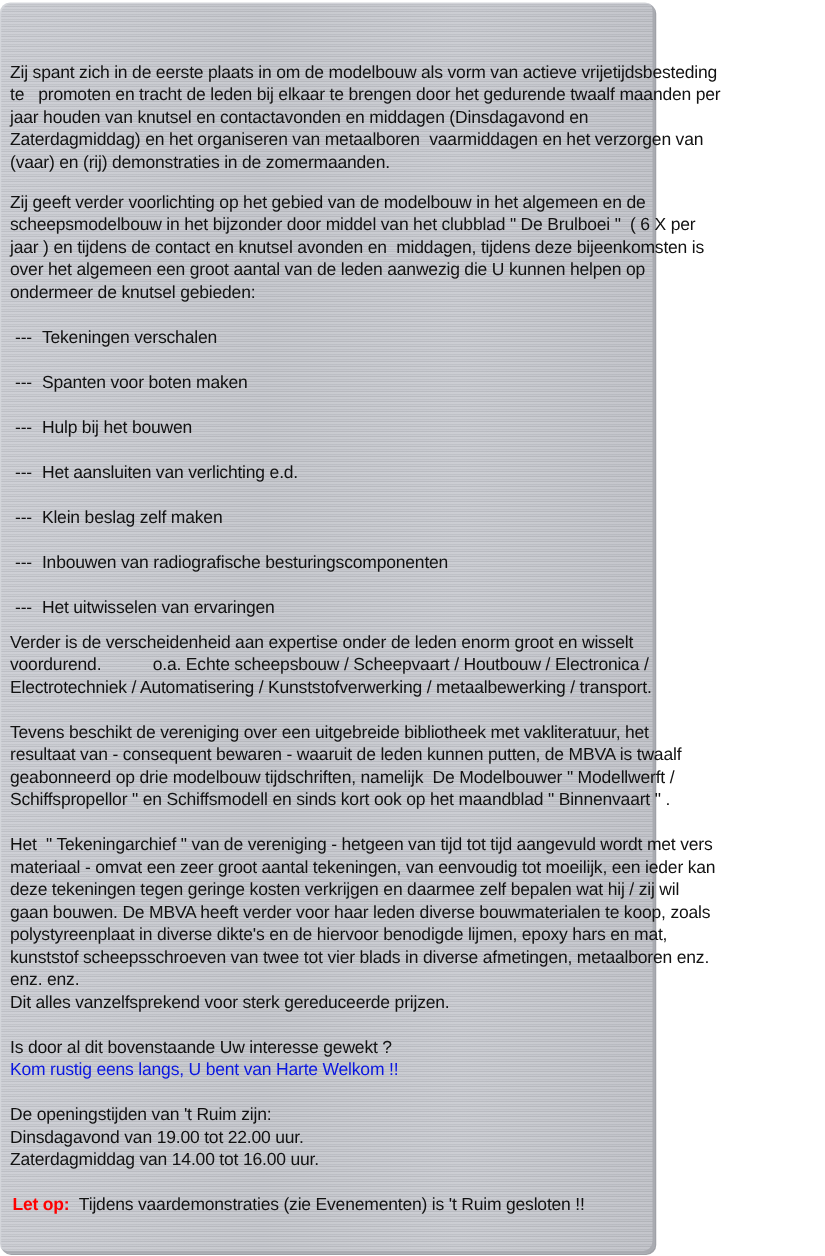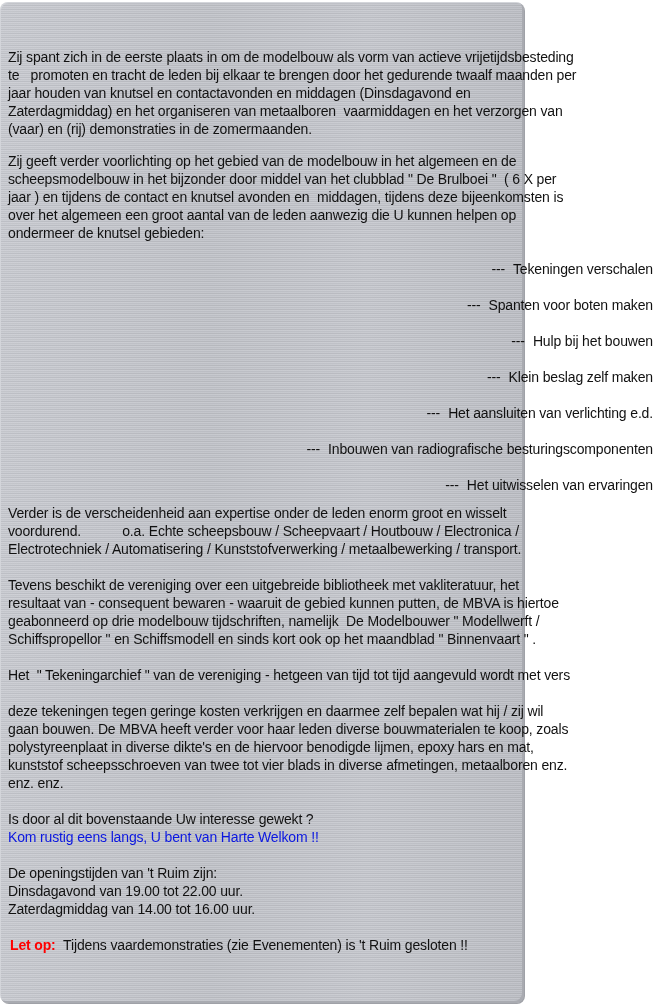--- a/index.html
+++ b/index.html
@@ -19,21 +19,21 @@
     box-shadow: inset -2px -2px 0 #a9abb1, inset 1px 1px 0 #d3d5da, 1px 1px 0 #9fa1a7;
   }
   .content {
     position: absolute; left: 8px; top: 46px; width: 645px;
     font-family: "Liberation Sans", sans-serif;
     font-size: 14px; line-height: 18px; color: #111111;
     letter-spacing: -0.15px;
   }
   p { margin: 0; }
   .gap { height: 14px; }
-  .list-item { height: 36px; line-height: 18px; padding-left: 4px; white-space: pre; text-align: right; }
+  .list-item { height: 36px; line-height: 18px; padding-left: 4px; white-space: pre; }
   .list-item .dash { margin-right: 8px; }
   .line { white-space: pre; }
   .welcome { color: #0a16e0; font-weight: normal; }
   .warn-label { color: #ff0000; font-weight: bold; margin-top: 48px; }
   .warn { padding-left: 2px; }
 </style>
 </head>
 <body>
 
 <div class="panel">
@@ -54,49 +54,50 @@
       <span class="line">jaar ) en tijdens de contact en knutsel avonden en  middagen, tijdens deze bijeenkomsten is</span><br>
       <span class="line">over het algemeen een groot aantal van de leden aanwezig die U kunnen helpen op</span><br>
       <span class="line">ondermeer de knutsel gebieden:</span>
     </p>
     <div style="height:18px"></div>
 
     <div>
       <div class="list-item"><span class="dash">---</span><span>Tekeningen verschalen</span></div>
       <div class="list-item"><span class="dash">---</span><span>Spanten voor boten maken</span></div>
       <div class="list-item"><span class="dash">---</span><span>Hulp bij het bouwen</span></div>
+      <div class="list-item"><span class="dash">---</span><span>Het aansluiten van verlichting e.d.</span></div>
       <div class="list-item"><span class="dash">---</span><span>Klein beslag zelf maken</span></div>
-      <div class="list-item"><span class="dash">---</span><span>Het aansluiten van verlichting e.d.</span></div>
       <div class="list-item"><span class="dash">---</span><span>Inbouwen van radiografische besturingscomponenten</span></div>
       <div class="list-item" style="height:28px"><span class="dash">---</span><span>Het uitwisselen van ervaringen</span></div>
     </div>
 
     <p>
       <span class="line">Verder is de verscheidenheid aan expertise onder de leden enorm groot en wisselt</span><br>
       <span class="line">voordurend.           o.a. Echte scheepsbouw / Scheepvaart / Houtbouw / Electronica /</span><br>
       <span class="line">Electrotechniek / Automatisering / Kunststofverwerking / metaalbewerking / transport.</span>
     </p>
     <div class="gap" style="height:18px"></div>
 
     <p>
       <span class="line">Tevens beschikt de vereniging over een uitgebreide bibliotheek met vakliteratuur, het</span><br>
-      <span class="line">resultaat van - consequent bewaren - waaruit de gebied kunnen putten, de MBVA is hiertoe</span><br>
+      <span class="line">resultaat van - consequent bewaren - waaruit de leden kunnen putten, de MBVA is twaalf</span><br>
       <span class="line">geabonneerd op drie modelbouw tijdschriften, namelijk  De Modelbouwer " Modellwerft /</span><br>
       <span class="line">Schiffspropellor " en Schiffsmodell en sinds kort ook op het maandblad " Binnenvaart " .</span>
     </p>
     <div class="gap" style="height:18px"></div>
 
     <p>
       <span class="line">Het  " Tekeningarchief " van de vereniging - hetgeen van tijd tot tijd aangevuld wordt met vers</span><br>
-      <br>
+      <span class="line">materiaal - omvat een zeer groot aantal tekeningen, van eenvoudig tot moeilijk, een ieder kan</span><br>
       <span class="line">deze tekeningen tegen geringe kosten verkrijgen en daarmee zelf bepalen wat hij / zij wil</span><br>
       <span class="line">gaan bouwen. De MBVA heeft verder voor haar leden diverse bouwmaterialen te koop, zoals</span><br>
       <span class="line">polystyreenplaat in diverse dikte's en de hiervoor benodigde lijmen, epoxy hars en mat,</span><br>
       <span class="line">kunststof scheepsschroeven van twee tot vier blads in diverse afmetingen, metaalboren enz.</span><br>
       <span class="line">enz. enz.</span><br>
+      <span class="line">Dit alles vanzelfsprekend voor sterk gereduceerde prijzen.</span>
     </p>
     <div class="gap" style="height:18px"></div>
 
     <p>
       <span class="line">Is door al dit bovenstaande Uw interesse gewekt ?</span><br>
       <span class="line welcome">Kom rustig eens langs, U bent van Harte Welkom !!</span>
     </p>
     <div class="gap" style="height:18px"></div>
 
     <p>

